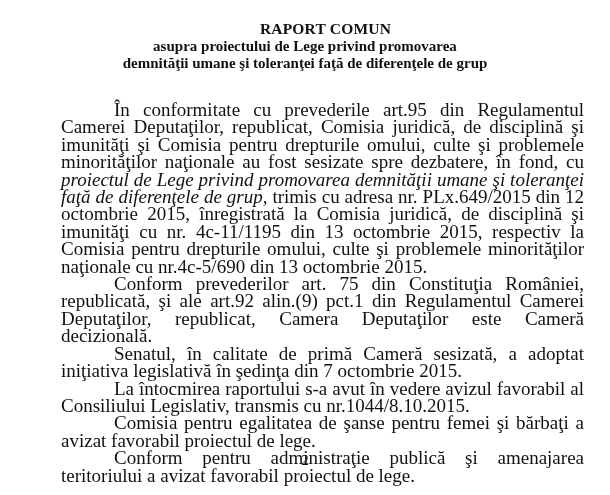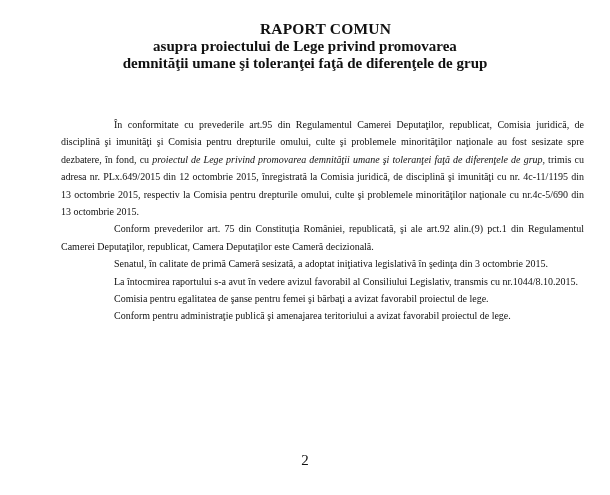--- a/index.html
+++ b/index.html
@@ -1,35 +1,35 @@
 <!DOCTYPE html>
 <html><head>
   <meta charset="utf-8">
   <style>
     html, body { margin: 0; padding: 0; background: #ffffff; }
     body { width: 610px; height: 495px; overflow: hidden; position: relative; color: #111; font-family: "Liberation Serif", "DejaVu Serif", serif; }
     .title-block { position: absolute; left: 0; top: 20px; width: 610px; text-align: center; font-weight: bold; }
     .title-block .t1 { font-size: 15.5px; line-height: 18px; letter-spacing: 0.2px; margin-left: 41px; }
     .title-block .t2 { font-size: 15px; line-height: 17px; }
-    .body { position: absolute; left: 61px; top: 116px; width: 523px; font-size: 10px; line-height: 17.4px; text-align: justify; }
+    .body { position: absolute; left: 61px; top: 101px; width: 523px; font-size: 19px; line-height: 17.4px; text-align: justify; }
     .body p { margin: 0; text-indent: 53px; }
     .body i { font-style: italic; }
     .page-num { position: absolute; left: 0; top: 452px; width: 610px; text-align: center; font-size: 15px; }
   </style>
 </head>
 <body>
 
 <div class="title-block">
   <div class="t1">RAPORT COMUN</div>
   <div class="t2">asupra proiectului de Lege privind promovarea</div>
   <div class="t2">demnităţii umane şi toleranţei faţă de diferenţele de grup</div>
 </div>
 
 <div class="body">
   <p><span>În conformitate cu prevederile art.95 din Regulamentul Camerei Deputaţilor, republicat, Comisia juridică, de disciplină şi imunităţi şi Comisia pentru drepturile omului, culte şi problemele minorităţilor naţionale au fost sesizate spre dezbatere, în fond, cu </span><i>proiectul de Lege privind promovarea demnităţii umane şi toleranţei faţă de diferenţele de grup,</i><span> trimis cu adresa nr. PLx.649/2015 din 12 octombrie 2015, înregistrată la Comisia juridică, de disciplină şi imunităţi cu nr. 4c-11/1195 din 13 octombrie 2015, respectiv la Comisia pentru drepturile omului, culte şi problemele minorităţilor naţionale cu nr.4c-5/690 din 13 octombrie 2015.</span></p>
   <p>Conform prevederilor art. 75 din Constituţia României, republicată, şi ale art.92 alin.(9) pct.1 din Regulamentul Camerei Deputaţilor, republicat, Camera Deputaţilor este Cameră decizională.</p>
-  <p>Senatul, în calitate de primă Cameră sesizată, a adoptat iniţiativa legislativă în şedinţa din 3 octombrie 2015.</p>
+  <p>Senatul, în calitate de primă Cameră sesizată, a adoptat iniţiativa legislativă în şedinţa din 7 octombrie 2015.</p>
   <p>La întocmirea raportului s-a avut în vedere avizul favorabil al Consiliului Legislativ, transmis cu nr.1044/8.10.2015.</p>
   <p>Comisia pentru egalitatea de şanse pentru femei şi bărbaţi a avizat favorabil proiectul de lege.</p>
   <p>Conform pentru administraţie publică şi amenajarea teritoriului a avizat favorabil proiectul de lege.</p>
 </div>
 
 <div class="page-num">2</div>
 
 </body></html>

